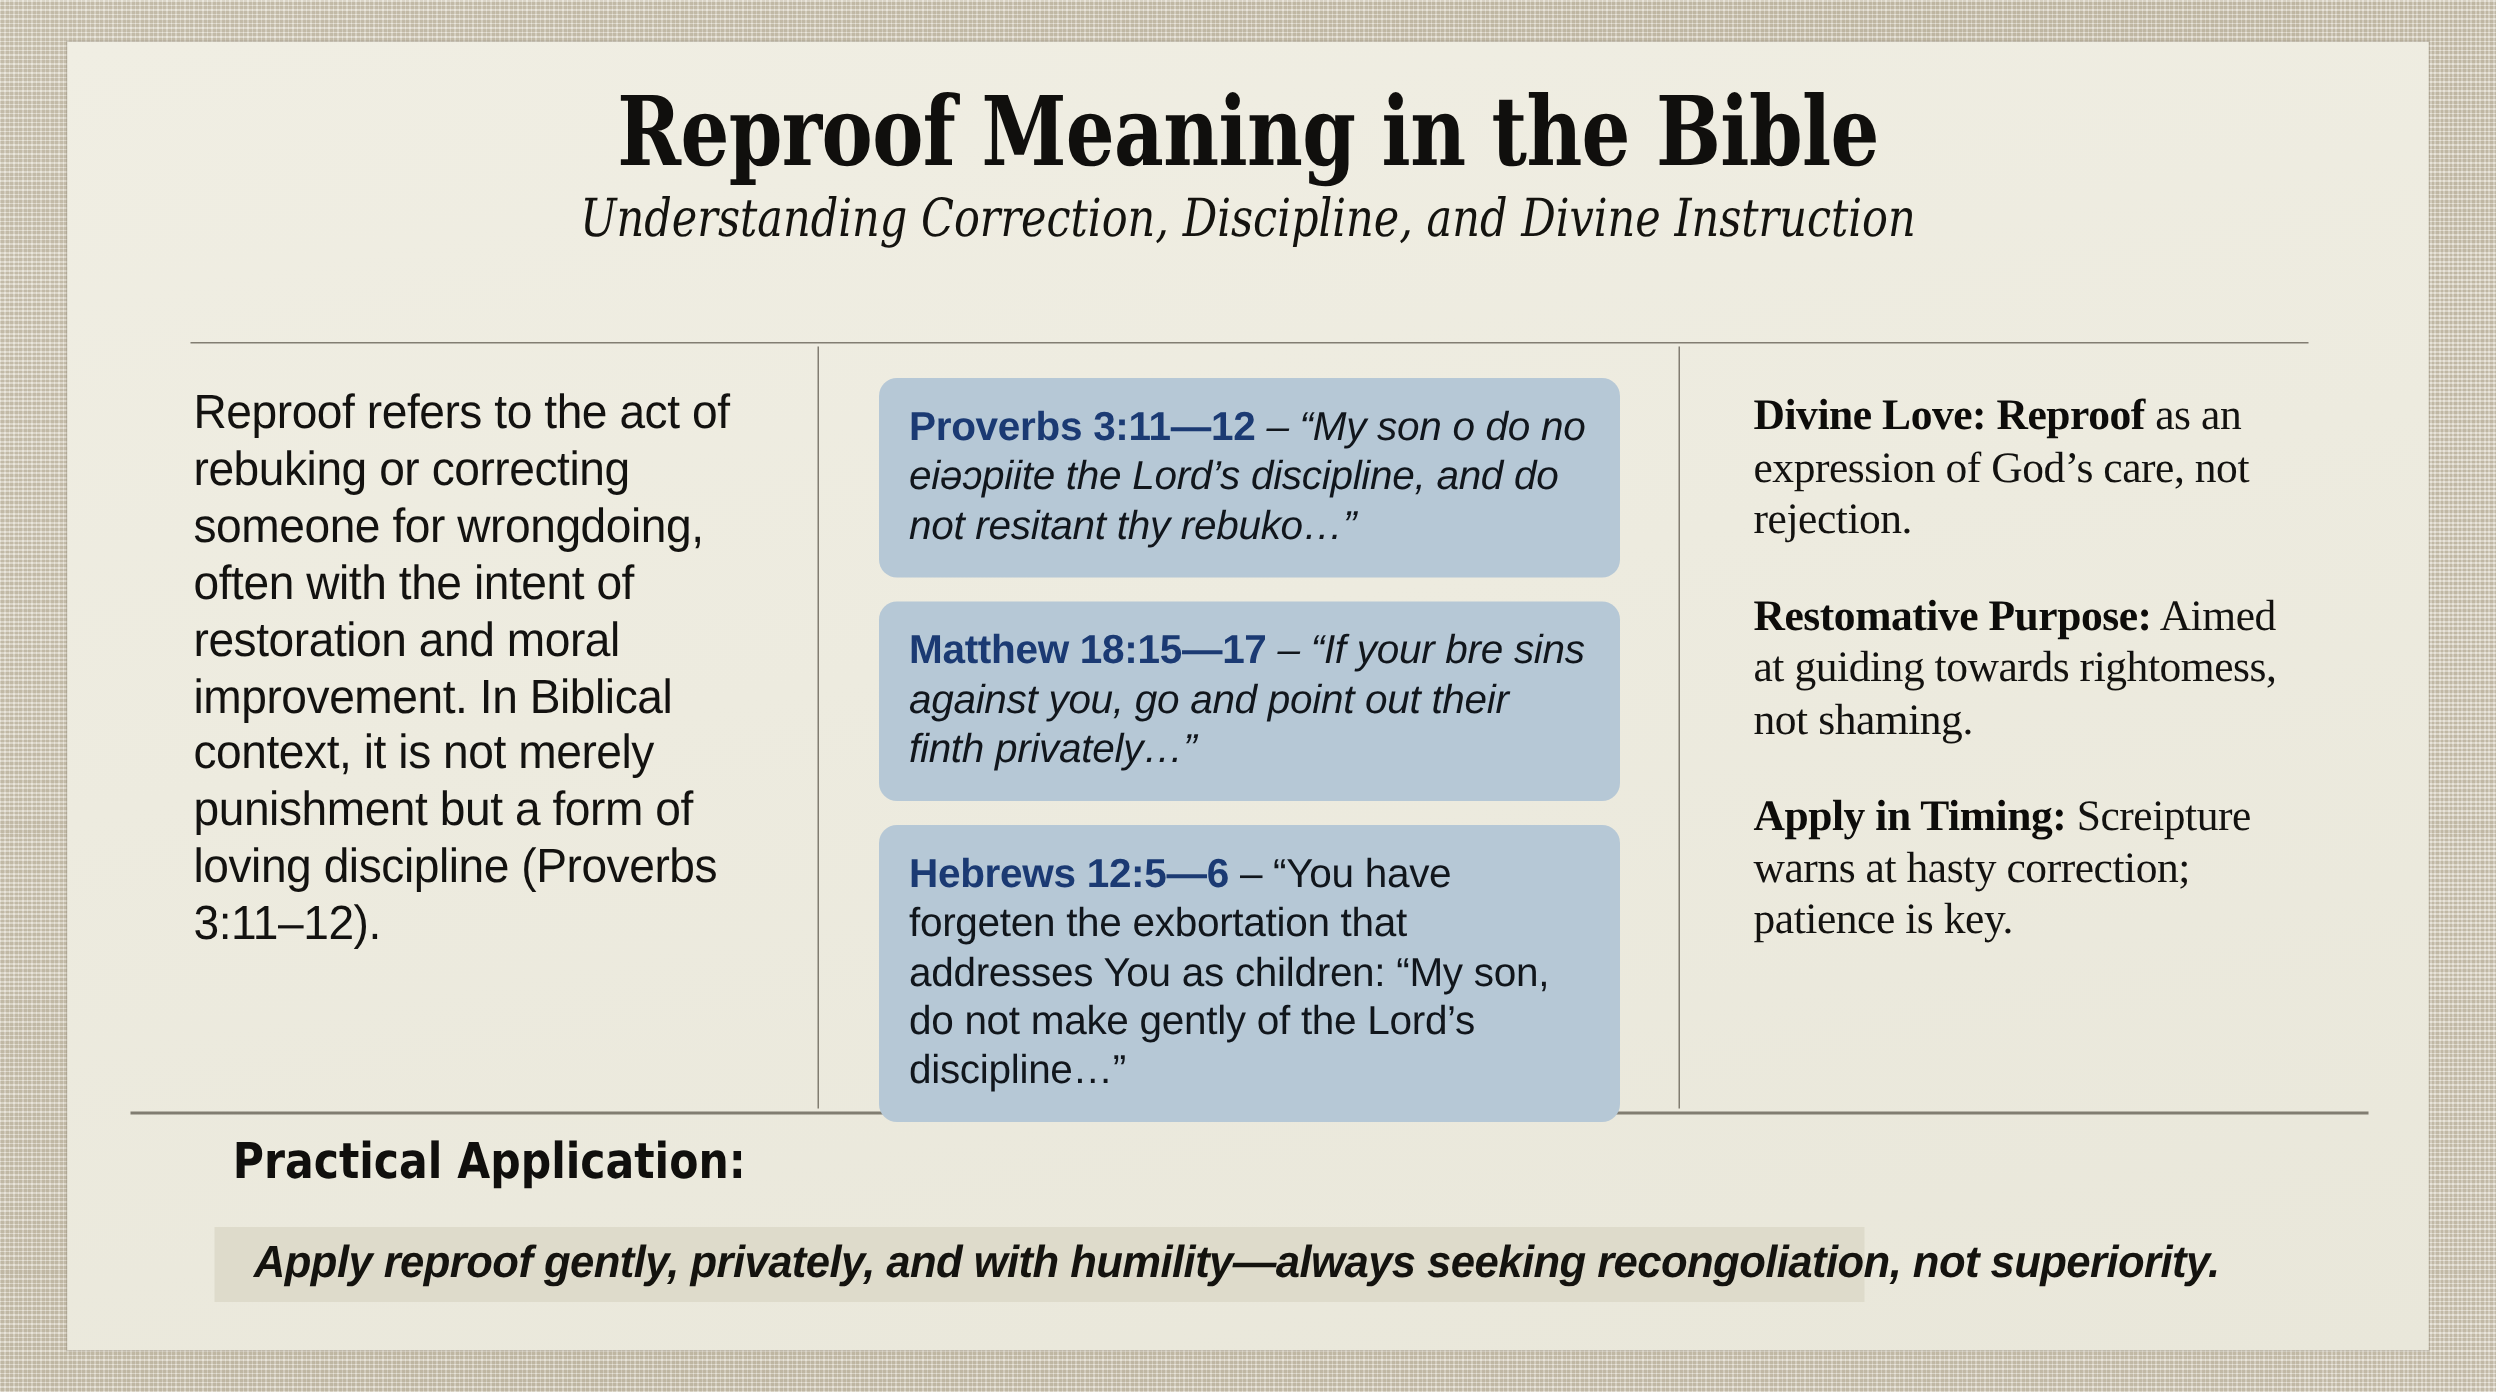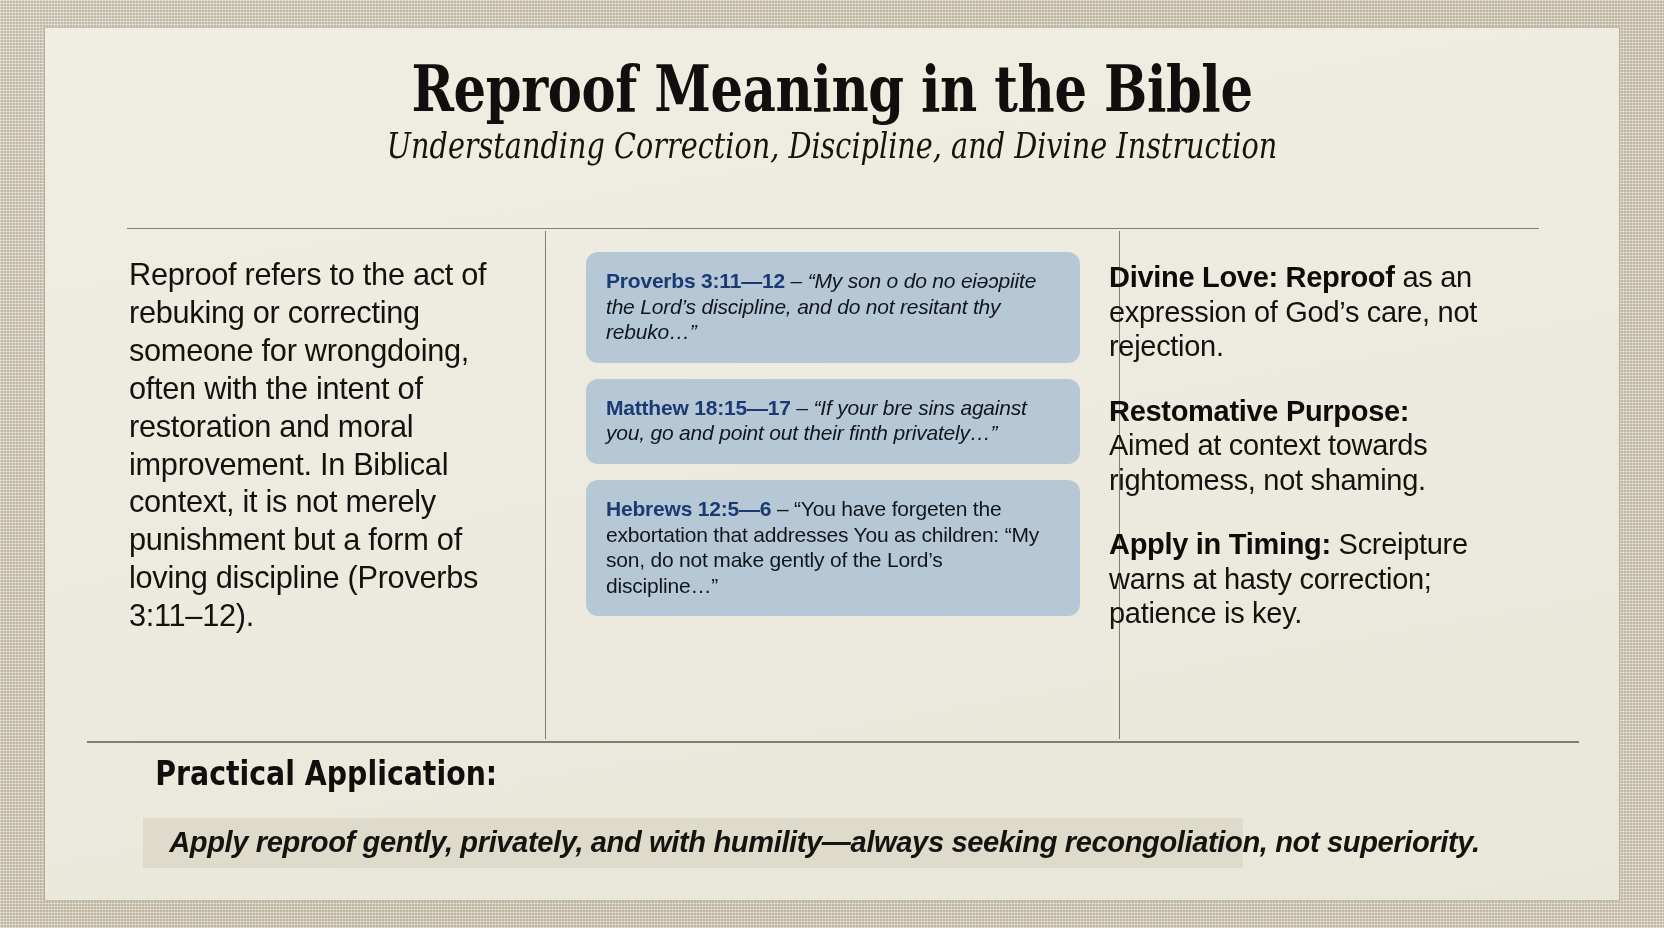--- a/index.html
+++ b/index.html
@@ -113,37 +113,38 @@
   }
   .verse-card {
     background: #b6c8d6;
     border-radius: 12px;
     padding: 16px 20px 18px 20px;
     margin-bottom: 16px;
     box-sizing: border-box;
   }
   .verse-card .vtext {
     margin: 0;
-    font-size: 21px;
+    font-size: 27px;
     line-height: 1.22;
     color: #11161c;
     letter-spacing: -0.2px;
   }
   .verse-card.italic .vtext { font-style: italic; }
   .verse-ref {
     font-weight: bold;
     font-style: normal;
     color: #1b3a73;
   }
 
   #col-right {
     position: absolute;
-    left: 1064px;
+    left: 1124px;
     top: 232px;
     width: 372px;
+    font-family: Liberation Serif, serif;
   }
   #col-right .point {
     margin: 0 0 30px 0;
     font-size: 29px;
     line-height: 1.19;
     color: #131210;
     letter-spacing: -0.3px;
   }
   #col-right .point-title {
     font-weight: bold;
@@ -223,21 +224,21 @@
     <div class="verse-card">
       <p class="vtext"><span class="verse-ref">Hebrews 12:5—6</span><span> – “You have forgeten the exbortation that addresses You as children: “My son, do not make gently of the Lord’s discipline…”</span></p>
     </div>
 
   </div>
 
   <div id="col-right">
 
     <p class="point"><span class="point-title">Divine Love: Reproof</span><span> as an expression of God’s care, not rejection.</span></p>
 
-    <p class="point"><span class="point-title">Restomative Purpose:</span><span> Aimed at context towards rightomess, not shaming.</span></p>
+    <p class="point"><span class="point-title">Restomative Purpose:</span><span> Aimed at guiding towards rightomess, not shaming.</span></p>
 
     <p class="point"><span class="point-title">Apply in Timing:</span><span> Screipture warns at hasty correction; patience is key.</span></p>
 
   </div>
 
   <div id="footer">
     <div id="footer-heading">Practical Application:</div>
   </div>
 
   <div id="footer-banner">

